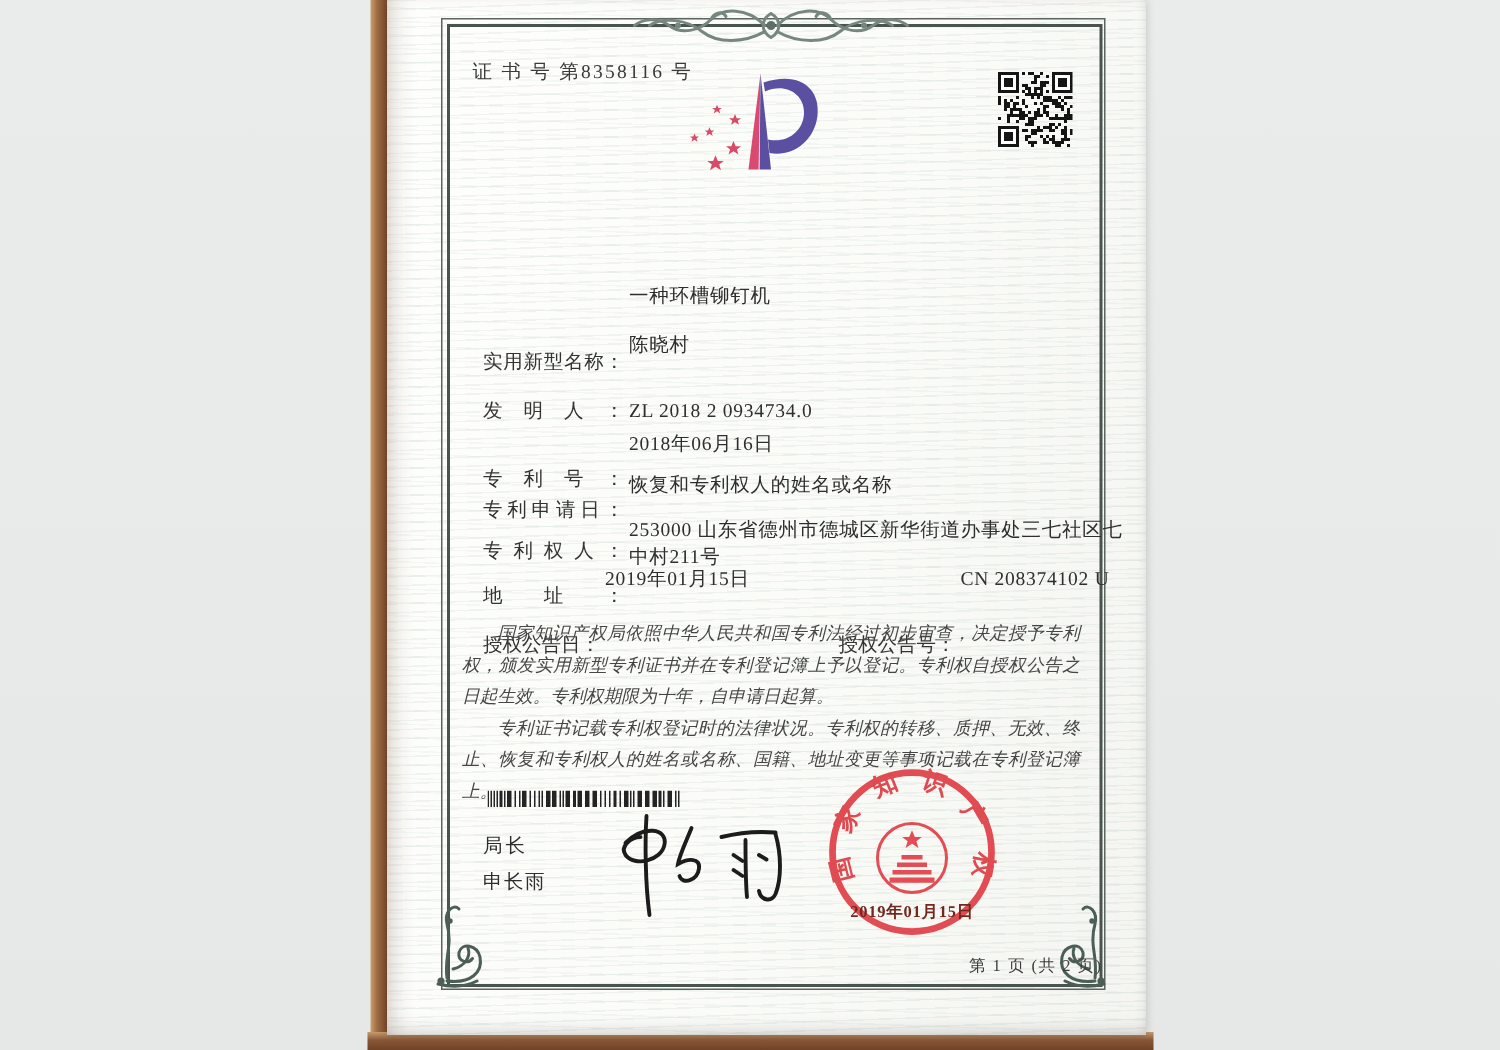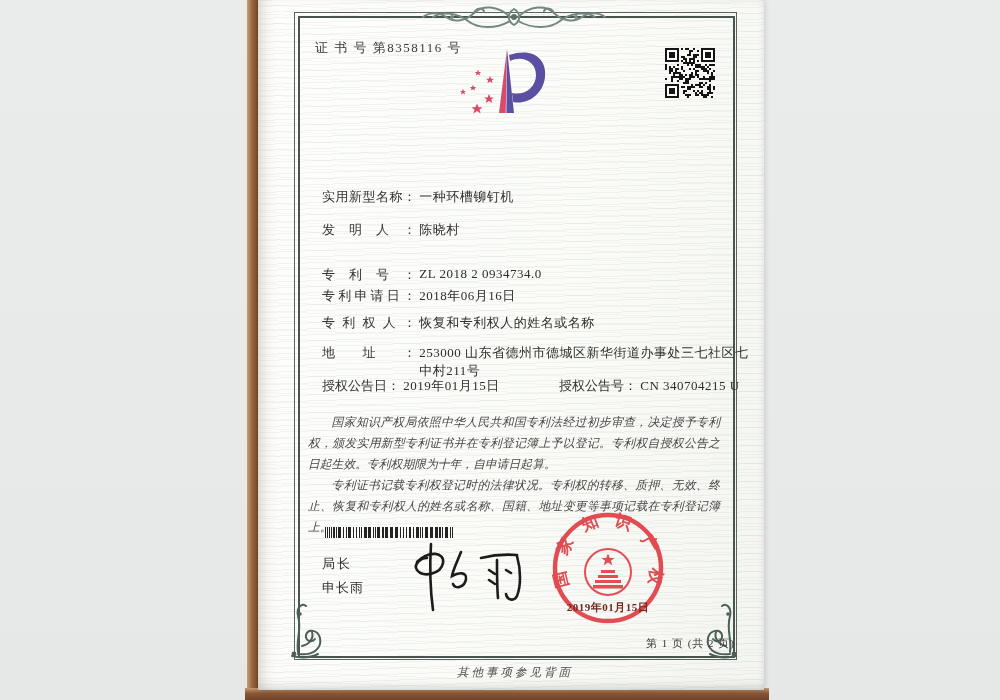--- a/index.html
+++ b/index.html
@@ -23,21 +23,21 @@
   .frame-outer{position:absolute;left:36px;top:12px;width:441px;height:646px;border:1px solid #5a655f;}
   .frame-inner{position:absolute;left:40px;top:16px;width:433px;height:638px;border:2px solid #49544e;}
   .top-ornament{position:absolute;left:160px;top:1px;width:192px;height:32px;}
   .cert-no{position:absolute;left:57px;top:39px;font-size:13px;letter-spacing:1.5px;color:#3a3a3a;}
   .logo{position:absolute;left:195px;top:47px;width:95px;height:72px;}
   .qr{position:absolute;left:407px;top:47px;width:50px;height:52px;}
   .title{position:absolute;left:37px;top:126px;width:440px;text-align:center;
          font-size:27px;font-weight:500;letter-spacing:7px;text-indent:7px;color:#1b1b1b;}
   .frow{position:absolute;left:64px;font-size:13px;color:#313131;white-space:nowrap;}
   .flabel{display:inline-block;width:94px;text-align:justify;text-align-last:justify;
-          vertical-align:top;color:#333;}
+          vertical-align:top;color:#333;margin-top:44px;}
   .flabel.nojust{width:auto;text-align-last:auto;}
   .fvalue{letter-spacing:.5px;color:#2e2e2e;}
   .frow.addr{white-space:normal;}
   .frow.addr .fvalue{display:inline-block;width:330px;vertical-align:top;line-height:18px;}
   .pair2{margin-left:56px;}
   .legal{position:absolute;left:50px;top:412px;width:412px;font-size:11.8px;line-height:21px;
          font-style:italic;color:#464646;text-align:justify;}
   .legal p{margin:0;text-indent:2em;}
   .barcode{position:absolute;left:67px;top:527px;width:130px;height:11px;}
   .sig-title{position:absolute;left:64px;top:555px;font-family:"Liberation Sans",sans-serif;
@@ -328,21 +328,21 @@
       <span class="fvalue">恢复和专利权人的姓名或名称</span>
     </div>
     <div class="frow addr" style="top:344px">
       <span class="flabel">地址：</span>
       <span class="fvalue">253000 山东省德州市德城区新华街道办事处三七社区七中村211号</span>
     </div>
     <div class="frow" style="top:377px">
       <span class="flabel nojust">授权公告日：</span>
       <span class="fvalue">2019年01月15日</span>
       <span class="flabel nojust pair2">授权公告号：</span>
-      <span class="fvalue">CN 340704215 U</span>
+      <span class="fvalue">CN 208374102 U</span>
     </div>
 
     <div class="legal">
       <p>国家知识产权局依照中华人民共和国专利法经过初步审查，决定授予专利权，颁发实用新型专利证书并在专利登记簿上予以登记。专利权自授权公告之日起生效。专利权期限为十年，自申请日起算。</p>
       <p>专利证书记载专利权登记时的法律状况。专利权的转移、质押、无效、终止、恢复和专利权人的姓名或名称、国籍、地址变更等事项记载在专利登记簿上。</p>
     </div>
 
     <svg class="barcode" id="barcode" viewBox="0 0 130 11" preserveAspectRatio="none">
         <rect x="0" y="0" width="1" height="11" fill="#242424"></rect>
         <rect x="2" y="0" width="1" height="11" fill="#242424"></rect>
@@ -422,15 +422,14 @@
     <div class="seal-date">2019年01月15日</div>
 
     <svg class="cnr cnr-left" viewBox="0 0 64 64">
       <use href="#flourish"></use>
     </svg>
     <svg class="cnr cnr-right" viewBox="0 0 64 64">
       <use href="#flourish"></use>
     </svg>
 
     <div class="page-num">第 1 页 (共 2 页)</div>
-    <div class="back-note">其他事项参见背面</div>
   </div>
 </div>
 
 </body></html>

